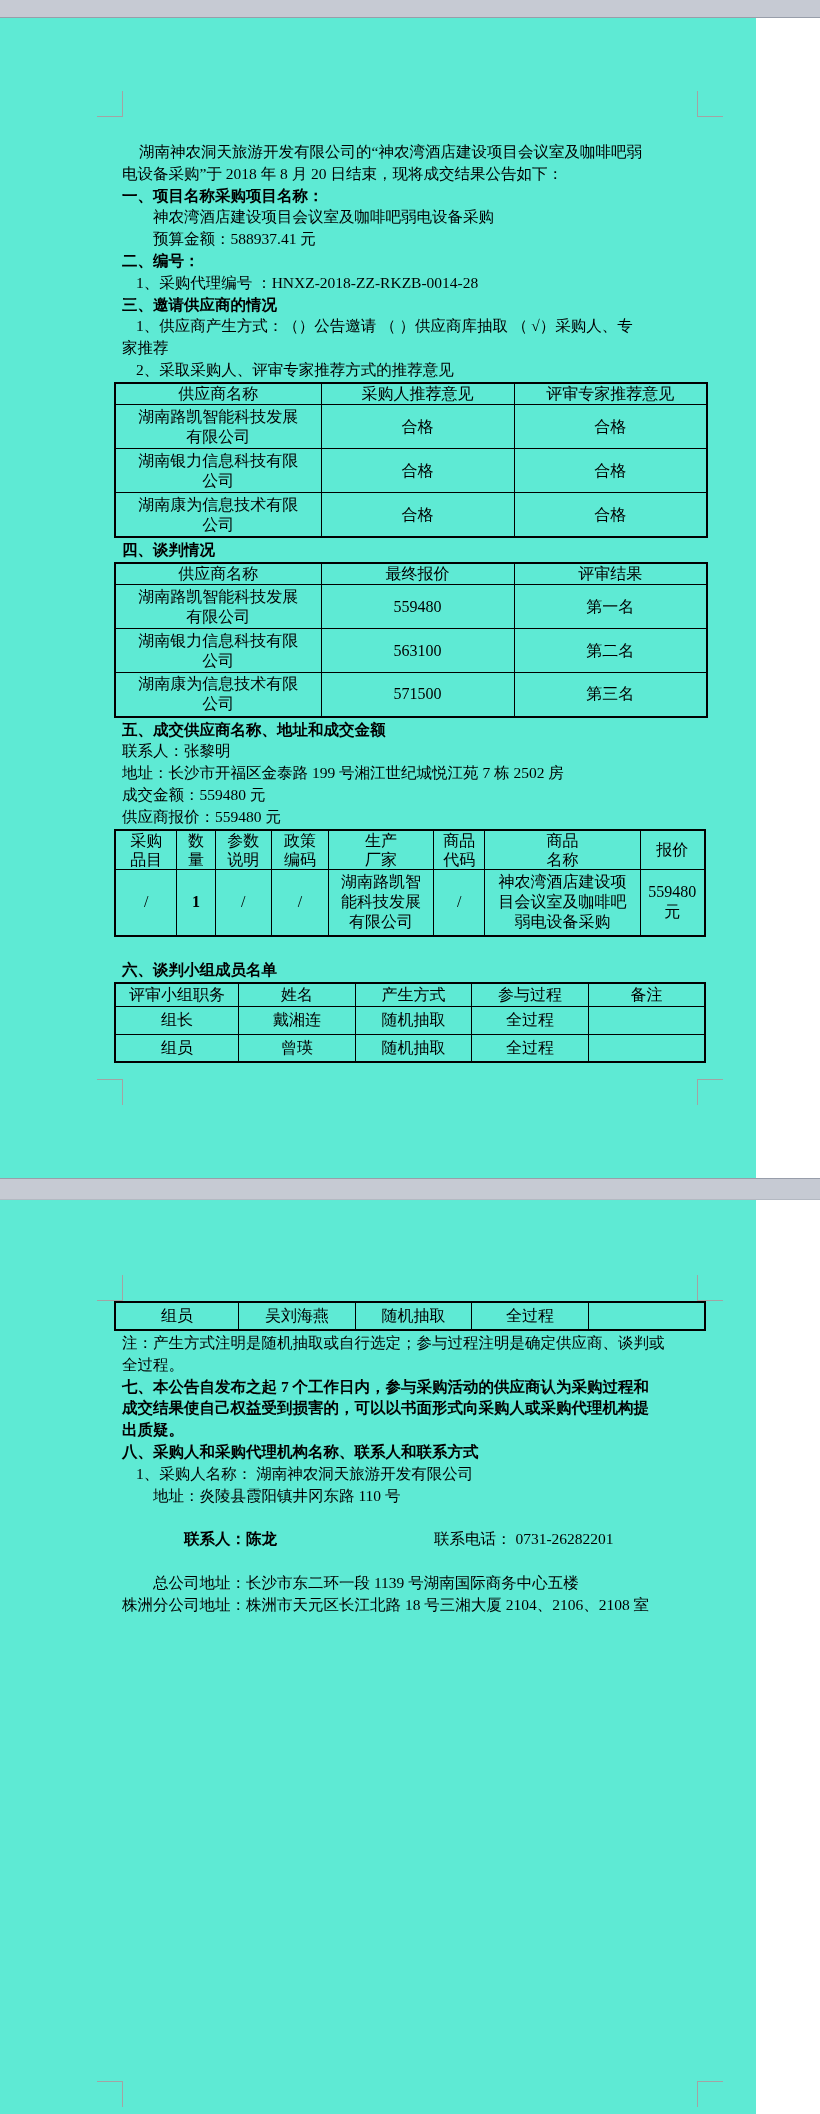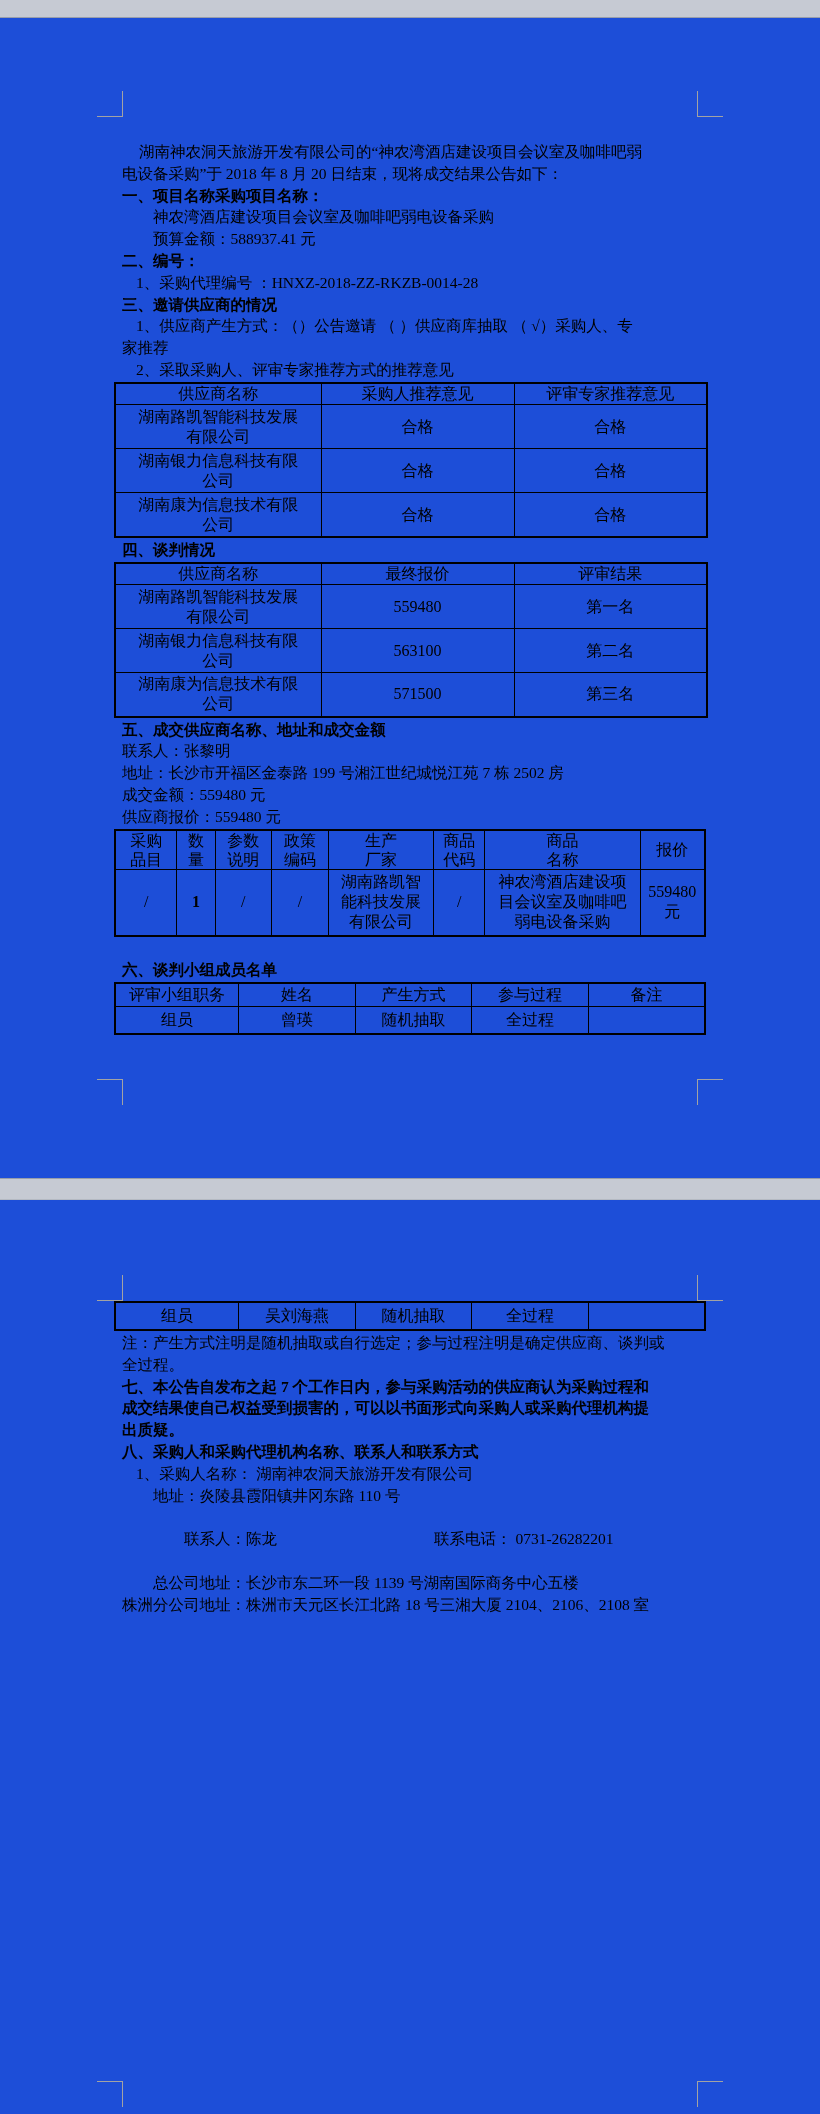--- a/index.html
+++ b/index.html
@@ -3,33 +3,33 @@
 <meta charset="utf-8">
 <style>
   html,body { margin:0; padding:0; background:#ffffff; }
   #screen {
     width:820px; height:2114px; overflow:hidden; position:relative;
     font-family:"Liberation Serif","DejaVu Serif",serif;
     color:#000; font-size:15.5px;
   }
   .band-top { height:17px; background:#c6cad3; border-bottom:1px solid #989eaa; }
   .band-sep { height:20px; background:#c6cad3; border-top:1px solid #989eaa; border-bottom:1px solid #b4b9c2; }
-  .page { position:relative; width:820px; background:#1d4ed8; overflow:hidden; }
+  .page { position:relative; width:756px; background:#5eead4; overflow:hidden; }
   .page1 { height:1160px; }
   .page2 { height:914px; }
   .content { position:absolute; left:114px; top:0; width:592px; }
   .p1c { padding-top:123px; }
   .p2c { padding-top:100px; }
   .line { line-height:21.8px; white-space:pre; padding-left:8px; }
   .b { font-weight:700; }
   .i1 { padding-left:22px; }
   .i2 { padding-left:39px; }
   .if { padding-left:25px; }
   .lbl { display:inline-block; }
-  .w250 { width:250px; }
+  .w250 { width:250px;font-weight:bold; }
   .w270 { width:270px; }
   table { border-collapse:collapse; table-layout:fixed; width:100%; margin:1px 0; border:2px solid #000; }
   td,th { border:1px solid #000; font-weight:normal; text-align:center; vertical-align:middle;
           white-space:pre-line; padding:0 2px; line-height:20px; font-size:16px; overflow:hidden; }
   .t-sup tr.hdr { height:22px; }
   .t-sup tr.row { height:44px; }
   .t-goods tr.hdr { height:40px; }
   .t-goods tr.hdr td { line-height:19px; }
   .t-goods tr.row { height:66px; }
   .t-team tr.hdr { height:23px; }
@@ -208,20 +208,27 @@
           </colgroup>
         <tbody>
             <tr class="hdr">
           <td>评审小组职务</td>
           <td>姓名</td>
           <td>产生方式</td>
           <td>参与过程</td>
           <td>备注</td>
         </tr>
         <tr class="row">
+          <td>组长</td>
+          <td>戴湘连</td>
+          <td>随机抽取</td>
+          <td>全过程</td>
+          <td></td>
+        </tr>
+        <tr class="row">
           <td>组员</td>
           <td>曾瑛</td>
           <td>随机抽取</td>
           <td>全过程</td>
           <td></td>
         </tr>
       </tbody>
         </table>
     </div>
   </div>

